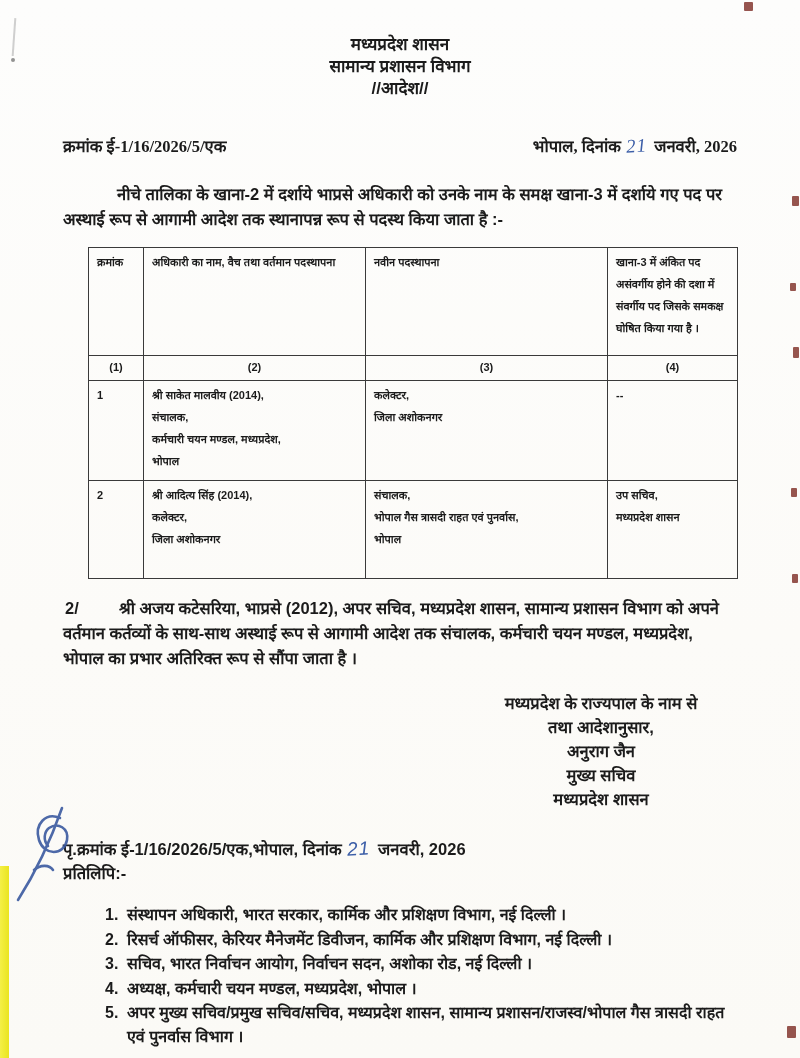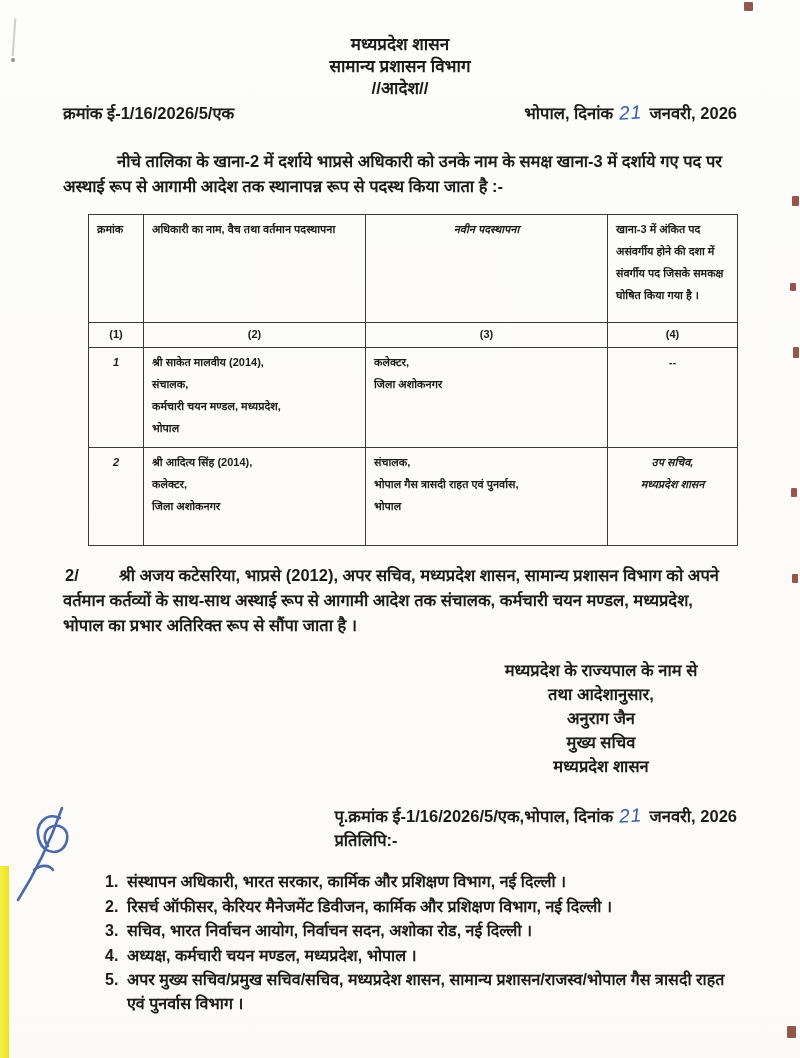--- a/index.html
+++ b/index.html
@@ -11,39 +11,39 @@
   }
   .page{
     position:absolute;inset:0;
     background:linear-gradient(180deg,#fdfdfc 0%,#fcfbf8 60%,#fbfaf6 100%);
     padding:34px 63px 0 63px;box-sizing:border-box;
   }
   
   .doc-header{text-align:center;font-weight:bold;font-size:17px;line-height:22px;}
   .doc-header .underline{text-decoration:underline;text-underline-offset:3px;}
   
-  .ref-row{display:flex;justify-content:space-between;align-items:flex-start;margin-top:1px;font-weight:bold;font-size:16.5px;}
+  .ref-row{display:flex;justify-content:space-between;align-items:flex-start;margin-top:34px;font-weight:bold;font-size:16.5px;font-family:Liberation Serif, serif;}
   .hand{color:#3d5fa8;font-weight:400;font-size:19px;display:inline-block;transform:rotate(-4deg);letter-spacing:1px;margin:0 3px 0 1px;font-style:italic;}
   
   .intro{margin-top:25px;font-weight:bold;font-size:16.5px;line-height:25px;text-indent:54px;}
   
   table.postings{border-collapse:collapse;margin:15px 0 0 25px;width:649px;table-layout:fixed;}
   table.postings td{border:1.4px solid #3a3a3a;font-weight:bold;font-size:11px;line-height:22px;padding:3px 8px;vertical-align:top;box-sizing:border-box;}
   .pre{white-space:pre-line;}
-  .c-center{text-align:center;font-style:italic;}
+  .c-center{text-align:left;}
   td.hdr-c4{font-size:15px;line-height:21px;}
   tr.numrow td{padding:0 4px 2px;height:22px;text-align:center;}
   
   .para2{position:relative;margin-top:17px;font-size:16.5px;line-height:25px;font-weight:bold;}
   .para2 .pnum{position:absolute;left:2px;top:0;}
   .para2 .ptext{text-indent:56px;}
   
   .sig-block{width:272px;margin:20px 0 16px auto;text-align:center;font-size:16.5px;line-height:24px;font-weight:bold;}
   
-  .copy-row{display:flex;justify-content:flex-end;align-items:flex-start;margin-top:26px;font-weight:bold;font-size:16.5px;line-height:24px;}
+  .copy-row{display:flex;justify-content:flex-start;align-items:flex-start;margin-top:26px;font-weight:bold;font-size:16.5px;line-height:24px;}
   .copy-list{margin:18px 0 0 42px;font-weight:bold;font-size:16px;line-height:23.5px;}
   .copy-item{display:flex;margin-bottom:1px;}
   .copy-item .no{flex:0 0 22px;}
   .copy-item .txt{flex:1;}
   
   .yellow-strip{position:absolute;left:0;top:866px;width:9px;height:192px;background:linear-gradient(90deg,#f4f047,#eae41f);}
   .scan-mark{position:absolute;background:#7c2a23;opacity:.8;border-radius:1px;}
   .pen-dot{position:absolute;left:11px;top:58px;width:4px;height:4px;border-radius:50%;background:#777;opacity:.8;}
   .pen-line{position:absolute;left:13px;top:18px;width:1.5px;height:38px;background:#aaa;opacity:.55;transform:rotate(4deg);}
   .scribble{position:absolute;left:6px;top:798px;}

